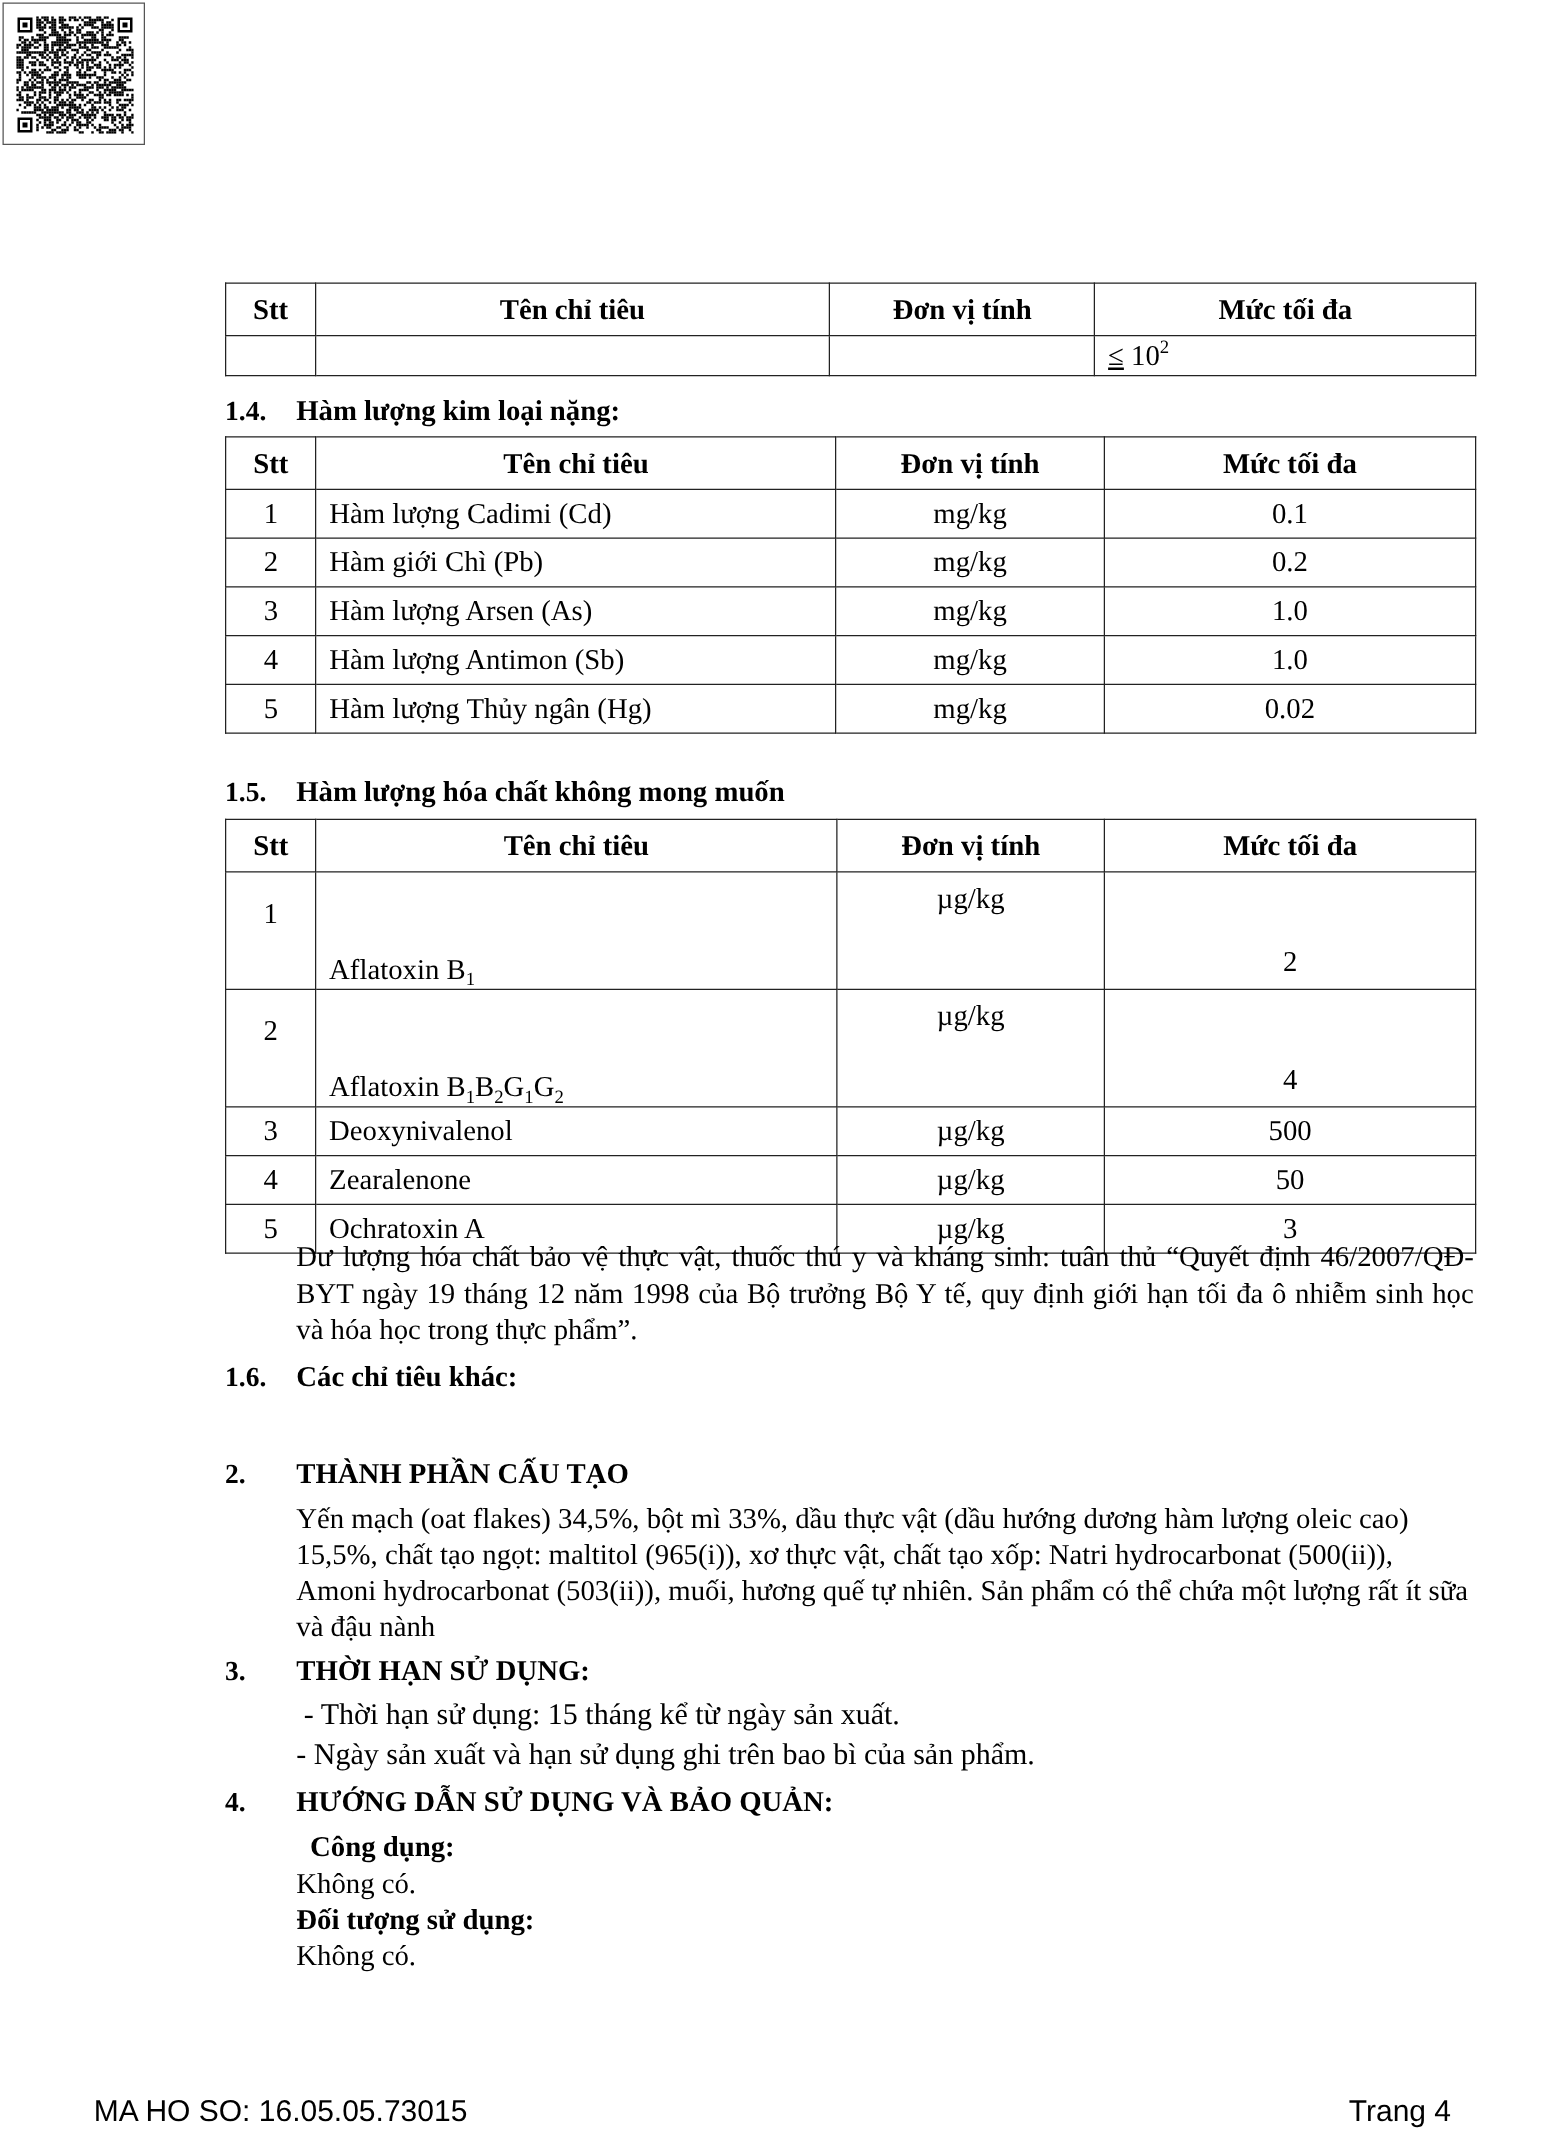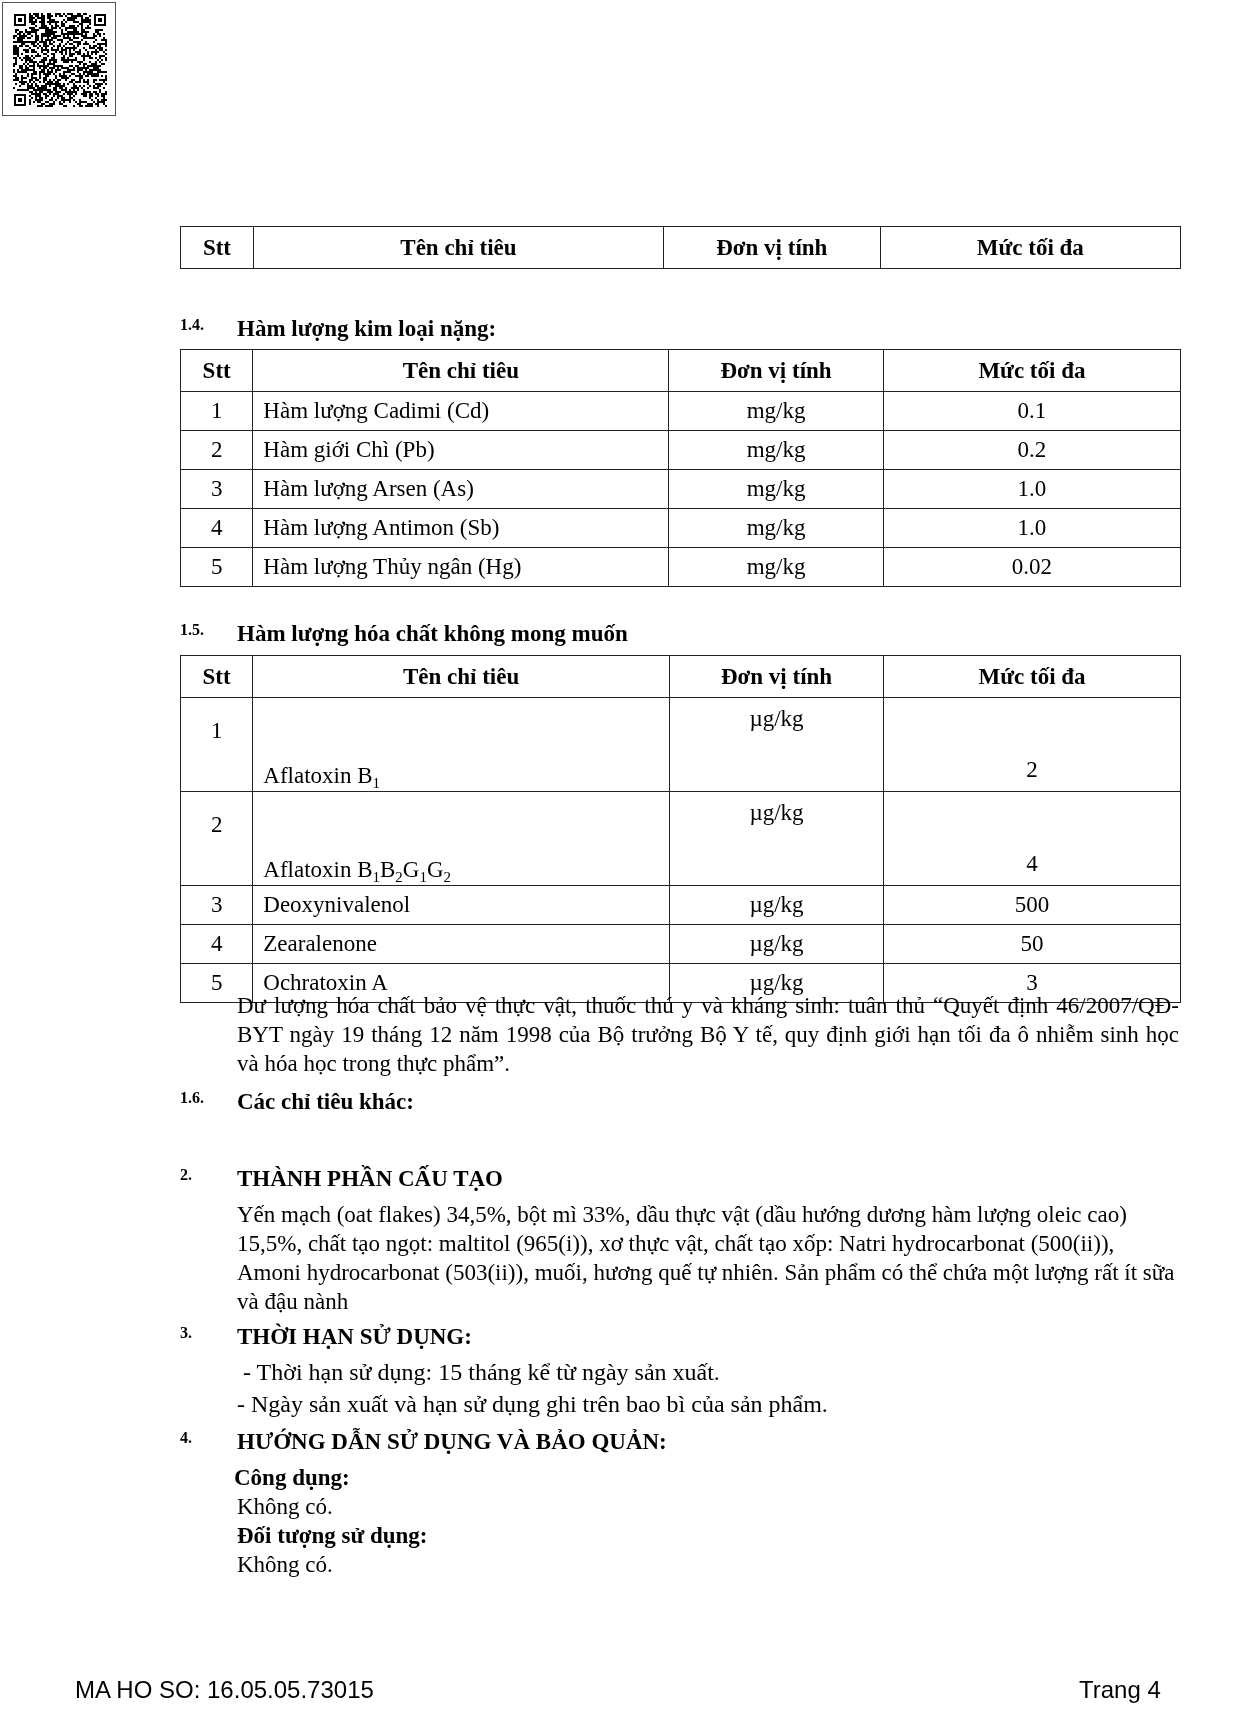--- a/index.html
+++ b/index.html
@@ -20,21 +20,21 @@
   .tall td { height:73px; }
   .tall .c-stt { vertical-align:top; padding-top:20px !important; }
   .tall .c-name { vertical-align:bottom; padding-bottom:2px !important; }
   .tall .c-unit { vertical-align:top; padding-top:8px !important; }
   .tall .c-max { vertical-align:bottom; padding-bottom:8px !important; }
   .sub { font-size:15px; vertical-align:-5px; line-height:0; }
   .sup { font-size:15px; vertical-align:10px; line-height:0; }
   .leq-cell { text-align:left !important; padding-left:10px !important; }
   .leq { text-decoration:underline; }
   .hdr { position:absolute; font-weight:bold; font-size:23px; white-space:nowrap; }
-  .num { position:absolute; font-weight:bold; font-size:16px; }
+  .num { position:absolute; font-weight:bold; font-size:22px; }
   .para { position:absolute; font-size:23px; line-height:29px; }
   .justify { text-align:justify; text-align-last:left; }
   .line { position:absolute; font-size:23px; white-space:nowrap; }
   .bold { font-weight:bold; }
   .footer { position:absolute; top:1676px; font-family:"Liberation Sans", "DejaVu Sans", sans-serif;
             font-size:24px; white-space:nowrap; }
 </style>
 </head>
 <body>
 
@@ -1113,20 +1113,26 @@
 </div>
 
 <table class="tbl" style="top:226px;">
   <tbody>
       <tr>
     <th class="c-stt">Stt</th>
     <th class="c-name" style="text-align:center; padding-left:0 !important;">Tên chỉ tiêu</th>
     <th class="c-unit">Đơn vị tính</th>
     <th class="c-max">Mức tối đa</th>
   </tr>
+  <tr style="height:31px;">
+    <td class="c-stt" style="height:31px;"></td>
+    <td class="c-name" style="height:31px;"></td>
+    <td class="c-unit" style="height:31px;"></td>
+    <td class="c-max leq-cell" style="height:31px;"><span class="leq">≤</span>&nbsp;<span>10</span><span class="sup">2</span></td>
+  </tr>
 </tbody>
   </table>
 
 <div class="num" style="left:180px; top:316px;">1.4.</div>
 <div class="hdr" style="left:237px; top:316px;">Hàm lượng kim loại nặng:</div>
 
 <table class="tbl" style="top:349px;">
   <tbody>
       <tr>
     <th class="c-stt">Stt</th>
@@ -1220,19 +1226,19 @@
 <div class="hdr" style="left:237px; top:1166px;">THÀNH PHẦN CẤU TẠO</div>
 <div class="para" style="left:237px; top:1200px; width:945px;">Yến mạch (oat flakes) 34,5%, bột mì 33%, dầu thực vật (dầu hướng dương hàm lượng oleic cao) 15,5%, chất tạo ngọt: maltitol (965(i)), xơ thực vật, chất tạo xốp: Natri hydrocarbonat (500(ii)), Amoni hydrocarbonat (503(ii)), muối, hương quế tự nhiên. Sản phẩm có thể chứa một lượng rất ít sữa và đậu nành</div>
 
 <div class="num" style="left:180px; top:1324px;">3.</div>
 <div class="hdr" style="left:237px; top:1324px;">THỜI HẠN SỬ DỤNG:</div>
 <div class="line" style="left:237px; top:1359px; font-size:24px; white-space:pre;"> - Thời hạn sử dụng: 15 tháng kể từ ngày sản xuất.</div>
 <div class="line" style="left:237px; top:1391px; font-size:24px;">- Ngày sản xuất và hạn sử dụng ghi trên bao bì của sản phẩm.</div>
 
 <div class="num" style="left:180px; top:1429px;">4.</div>
 <div class="hdr" style="left:237px; top:1429px;">HƯỚNG DẪN SỬ DỤNG VÀ BẢO QUẢN:</div>
-<div class="line bold" style="left:234px; top:1465px;">Công dụng:</div>
+<div class="line bold" style="left:248px; top:1465px;">Công dụng:</div>
 <div class="line" style="left:237px; top:1494px;">Không có.</div>
 <div class="line bold" style="left:237px; top:1523px;">Đối tượng sử dụng:</div>
 <div class="line" style="left:237px; top:1552px;">Không có.</div>
 
 <div class="footer" style="left:75px;">MA HO SO: 16.05.05.73015</div>
 <div class="footer" style="left:1079px;">Trang 4</div>
 
 </body></html>

